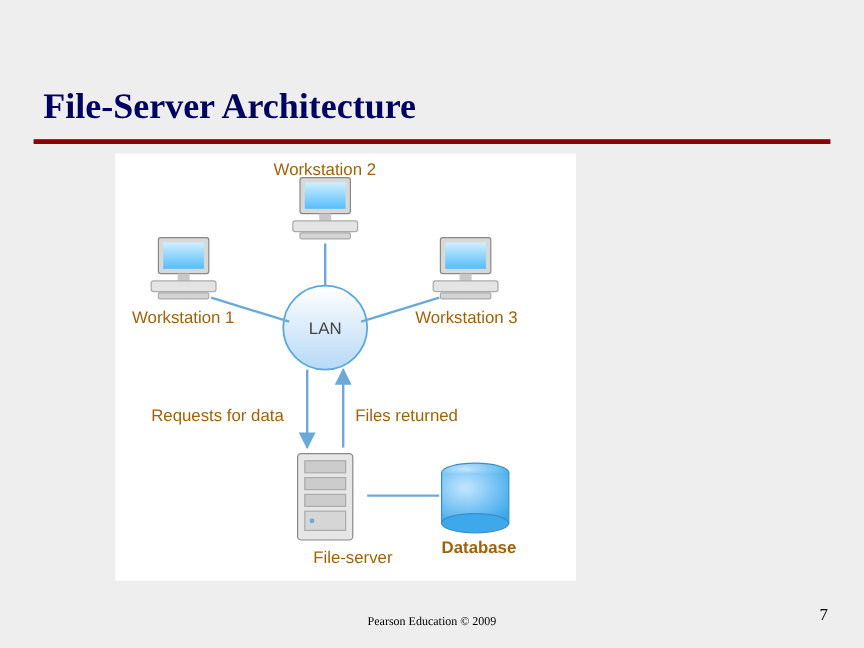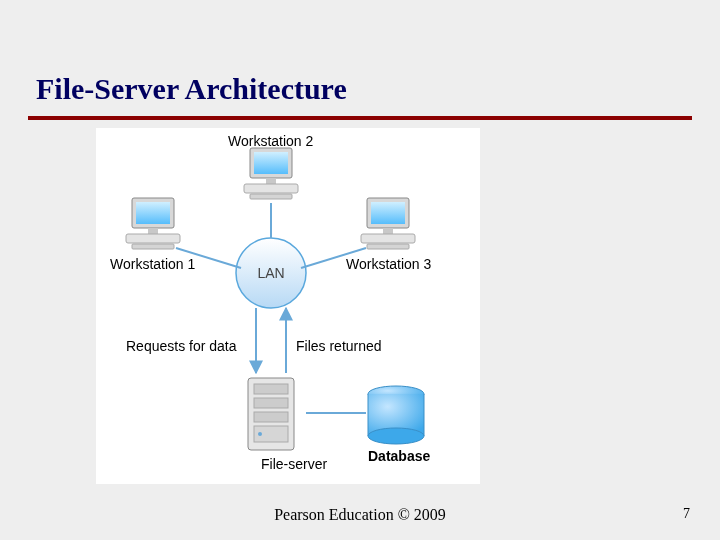--- a/index.html
+++ b/index.html
@@ -39,36 +39,36 @@
     height: 356px;
     background: #ffffff;
   }
   .footer {
     position: absolute;
     bottom: 16px;
     left: 0;
     right: 0;
     text-align: center;
     font-family: 'Times New Roman', serif;
-    font-size: 16px;
+    font-size: 10px;
     color: #000;
   }
   .page-num {
     position: absolute;
     bottom: 18px;
     right: 30px;
     font-family: 'Times New Roman', serif;
     font-size: 14px;
     color: #000;
   }
   .dlabel {
     position: absolute;
     font-family: Arial, Helvetica, sans-serif;
     font-size: 14px;
-    color: #000000;
+    color: #a16207;
     white-space: nowrap;
   }
   svg { display:block; }
 </style>
 </head>
 <body>
 
 <div class="slide">
 
   <div class="title">File-Server Architecture</div>

